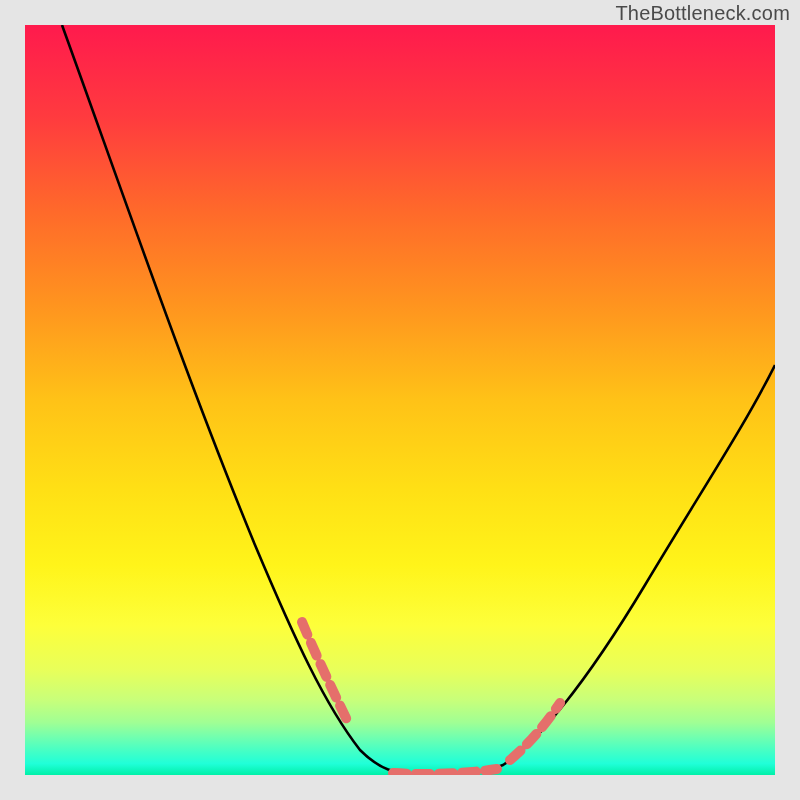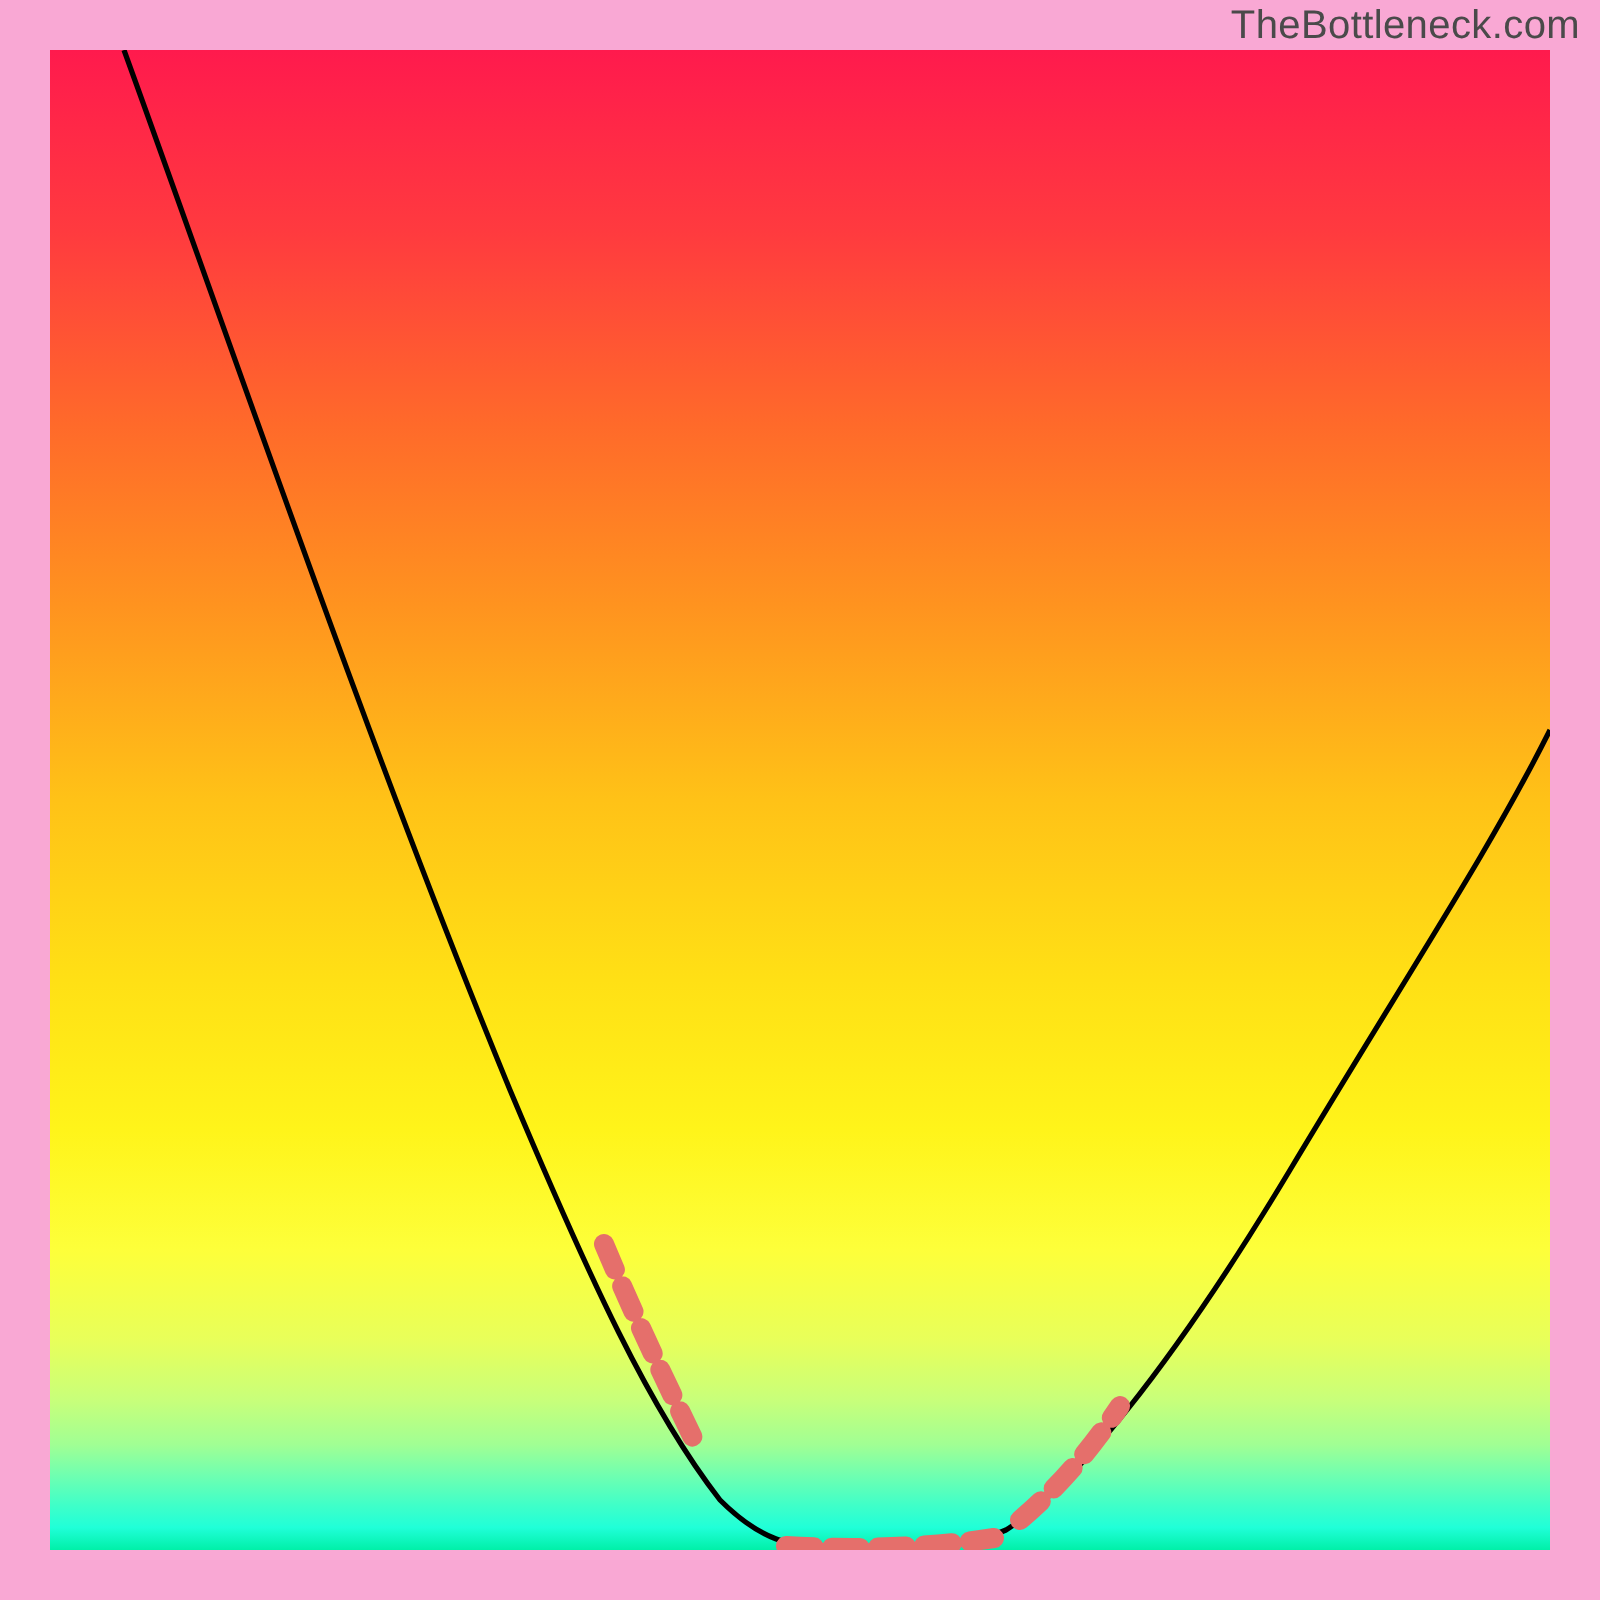--- a/index.html
+++ b/index.html
@@ -10,21 +10,21 @@
     overflow: hidden;
     background: #000;
     font-family: Arial, Helvetica, sans-serif;
   }
   .frame {
     position: absolute;
     left: 0;
     top: 0;
     width: 800px;
     height: 800px;
-    background: #f9a8d4;
+    background: #e5e5e5;
   }
   .plot-area {
     position: absolute;
     left: 25px;
     top: 25px;
     width: 750px;
     height: 750px;
     background: linear-gradient(to bottom,
       #ff1a4d 0%,
       #ff3a3f 12%,

